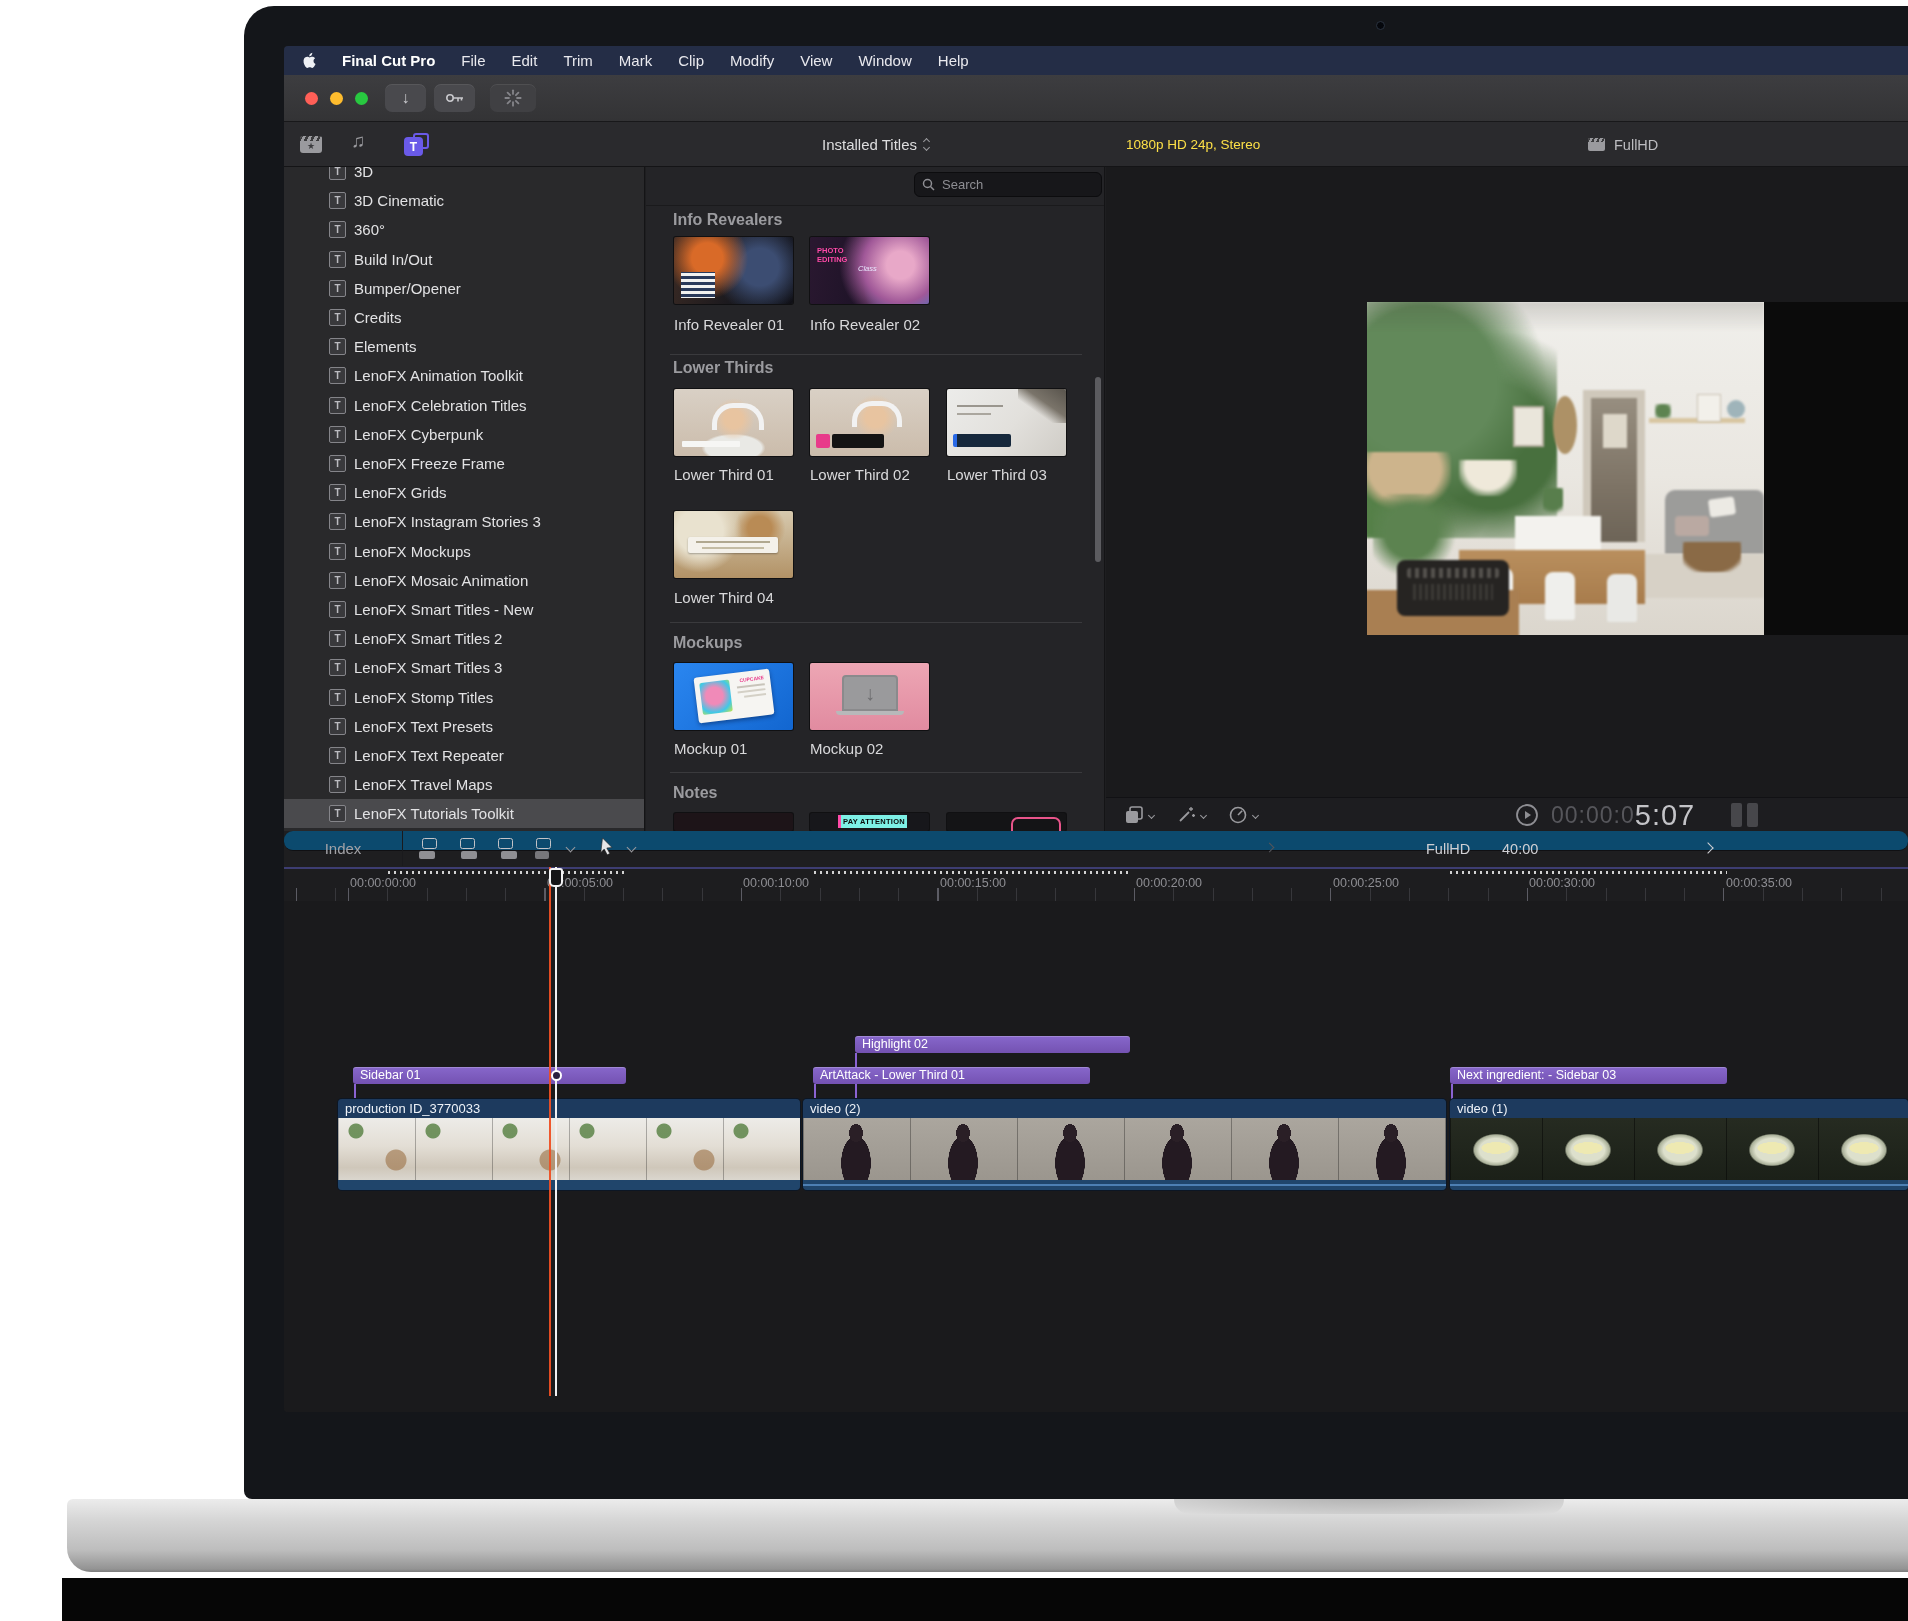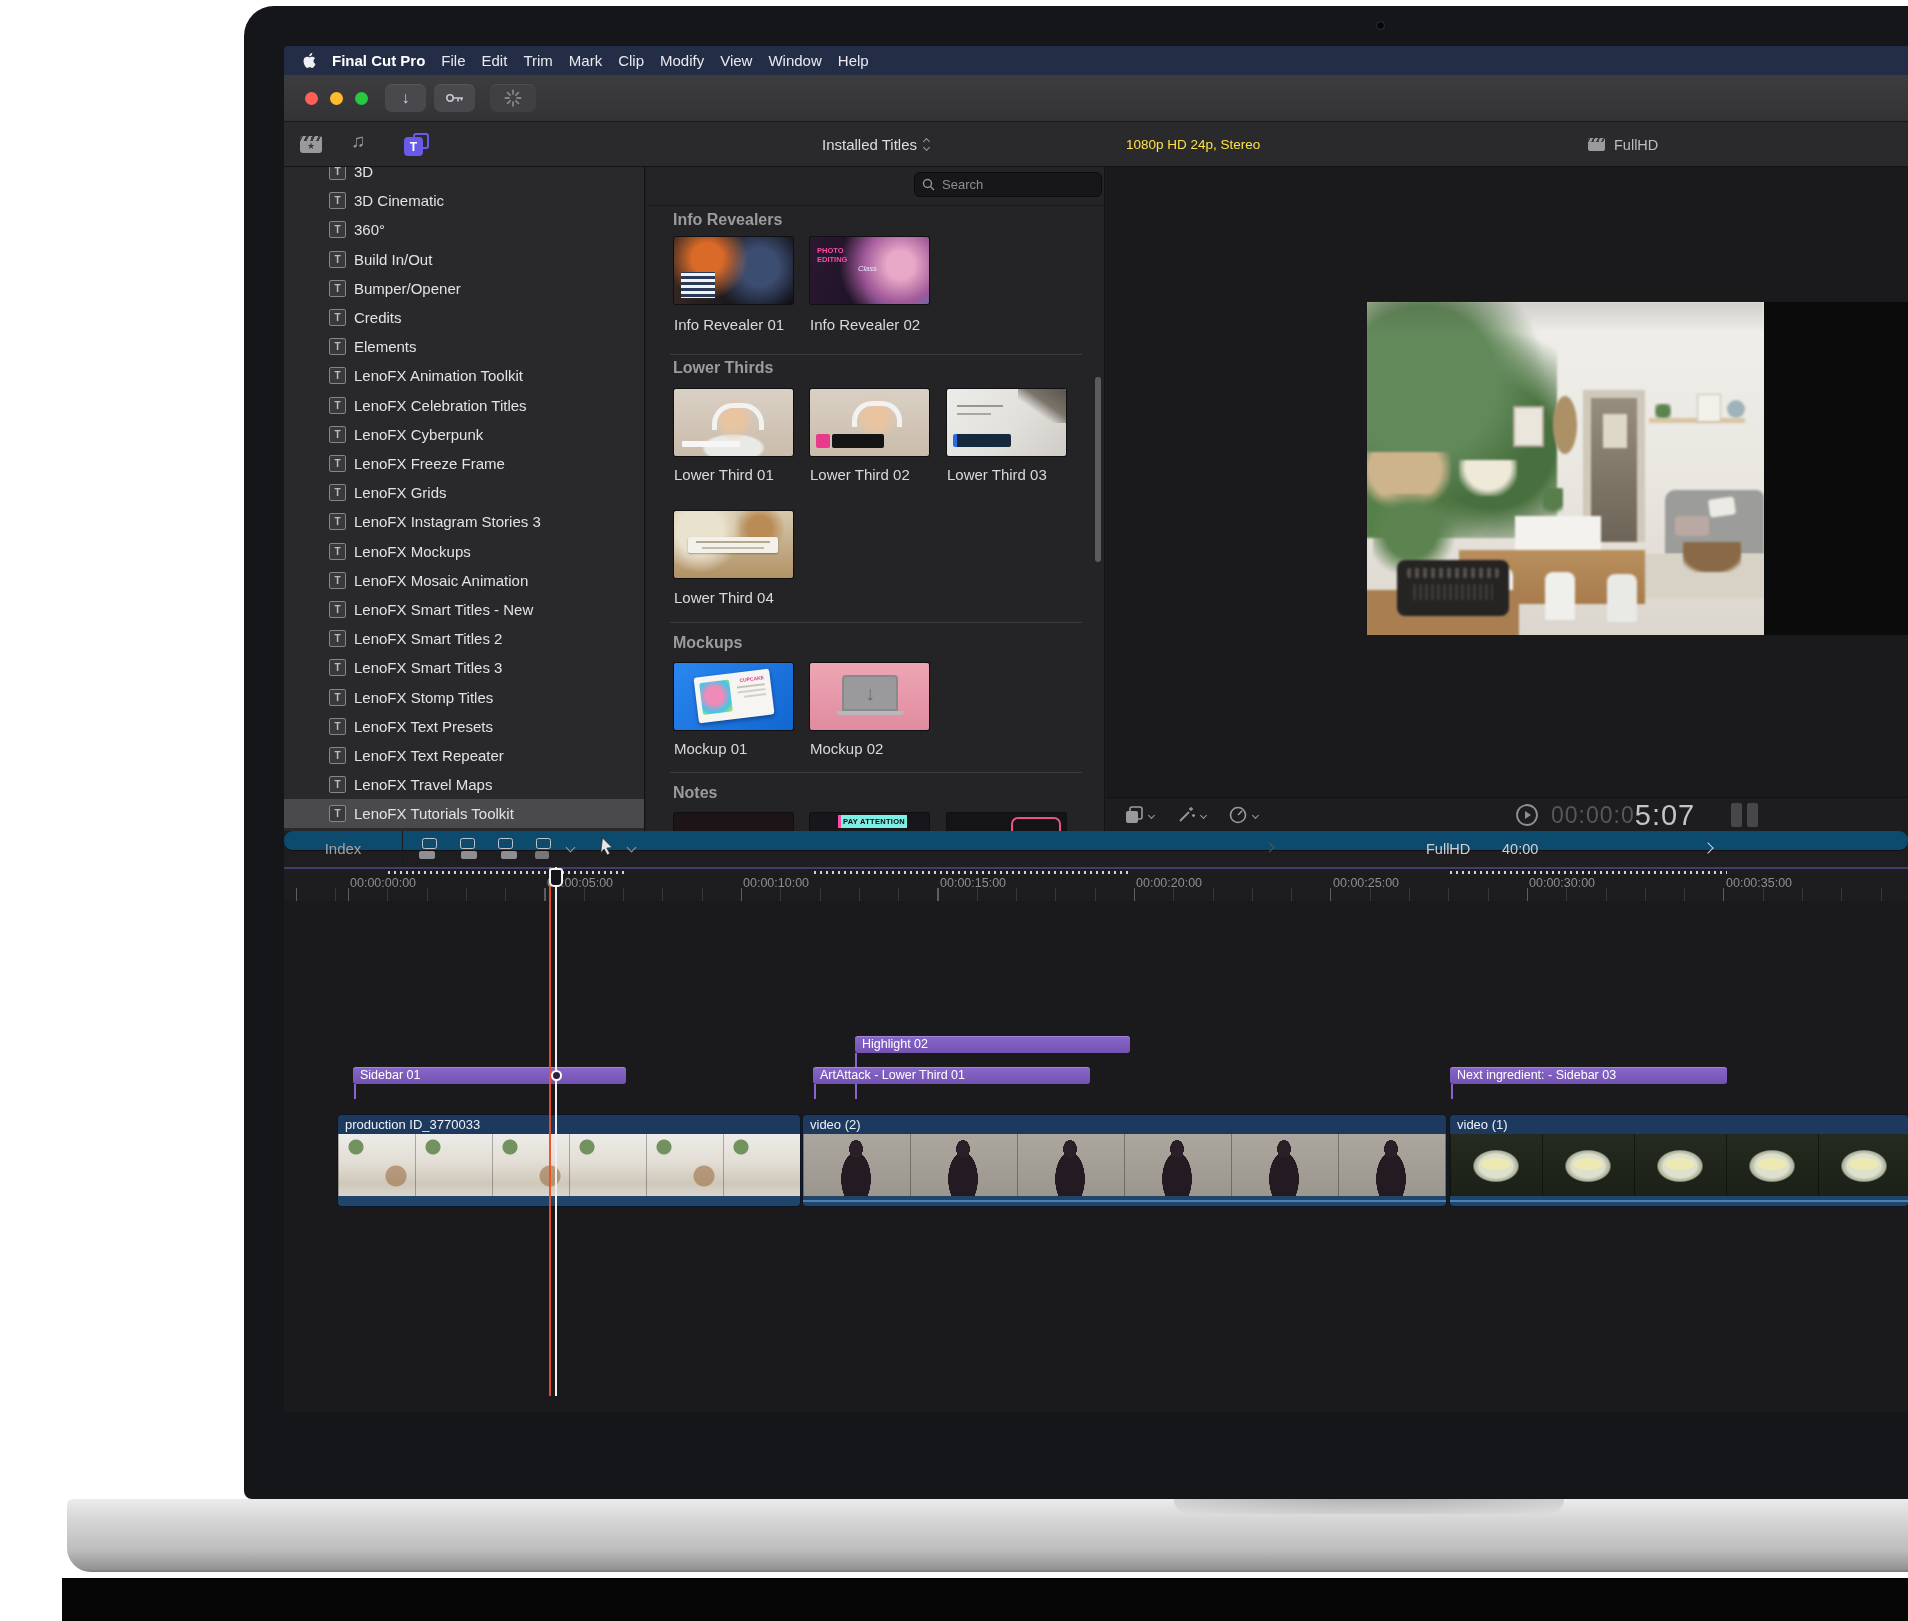--- a/index.html
+++ b/index.html
@@ -10,21 +10,21 @@
   .footer-black{position:absolute;left:62px;right:0;top:1578px;height:43px;background:#060606;}
   .bezel{position:absolute;left:244px;top:6px;width:1664px;height:1493px;background:#14161a;border-radius:30px 0 0 8px;}
   .camera{position:absolute;left:1132px;top:15px;width:7px;height:7px;border-radius:50%;background:#05070c;border:1px solid #2b3340;}
   .base{position:absolute;left:67px;top:1499px;width:1841px;height:73px;background:linear-gradient(180deg,#ececec 0%,#d6d6d6 28%,#bdbdbd 70%,#939393 96%,#7c7c7c 100%);border-radius:6px 0 0 24px;}
   .notch{position:absolute;left:1107px;top:0;width:390px;height:15px;border-radius:0 0 18px 18px;background:radial-gradient(ellipse at 50% -40%, #aaaaaa 0%, #c9c9c9 60%, #dedede 100%);}
 
   
   .screen{position:absolute;left:284px;top:46px;width:1624px;height:1366px;background:#1e1e20;overflow:hidden;border-radius:4px 0 0 4px;}
 
   
-  .menubar{position:absolute;left:0;top:0;width:100%;height:29px;background:#242d46;display:flex;align-items:center;gap:16px;padding-left:18px;box-sizing:border-box;color:#e9e9ee;font-size:15px;}
+  .menubar{position:absolute;left:0;top:0;width:100%;height:29px;background:#242d46;display:flex;align-items:center;gap:26px;padding-left:18px;box-sizing:border-box;color:#e9e9ee;font-size:15px;}
   .menubar .app{font-weight:bold;color:#ffffff;}
   .menubar span{white-space:nowrap;}
 
   
   .titlebar{position:absolute;left:0;top:29px;width:100%;height:47px;background:linear-gradient(180deg,#3d3d40 0%,#333335 100%);border-bottom:1px solid #18181a;box-sizing:border-box;}
   .tl-dot{position:absolute;top:17px;width:13px;height:13px;border-radius:50%;}
   .tb-btn{position:absolute;top:9px;height:28px;border-radius:7px;background:#49494d;box-shadow:inset 0 1px 0 rgba(255,255,255,.08);display:flex;align-items:center;justify-content:center;}
 
   
   .headerrow{position:absolute;left:0;top:76px;width:100%;height:45px;background:#2a2a2d;border-bottom:1px solid #141416;box-sizing:border-box;}
@@ -90,21 +90,21 @@
   .tlbar-txt{position:absolute;top:0;height:35px;display:flex;align-items:center;color:#cfcfd3;font-size:14.5px;}
 
   .ruler{position:absolute;left:0;top:821px;width:100%;height:34px;background:#1d1d1f;border-top:2px solid #3d3d72;box-sizing:border-box;}
   .ticks{position:absolute;left:0;right:0;bottom:0;height:13px;background-image:repeating-linear-gradient(90deg,#5c5c64 0 1px,transparent 1px 196.5px),repeating-linear-gradient(90deg,#37373b 0 1px,transparent 1px 39.3px);background-position:64px 0,64px 0;}
   .rlab{position:absolute;top:7px;color:#8e8e93;font-size:12.5px;white-space:nowrap;}
   .dots{position:absolute;top:2px;height:3px;background:repeating-linear-gradient(90deg,#d2d2d2 0 2px,transparent 2px 6px);}
 
   .tracks{position:absolute;left:0;top:855px;width:100%;height:511px;background:#1a1a1c;overflow:hidden;}
   .tclip{position:absolute;height:17px;border-radius:3px;background:linear-gradient(180deg,#8767cb 0%,#7452b2 100%);color:#fff;font-size:12.5px;line-height:17px;padding-left:7px;box-sizing:border-box;white-space:nowrap;overflow:hidden;box-shadow:inset 0 1px 0 rgba(255,255,255,.22);}
   .stem{position:absolute;width:2px;background:#8a63d2;}
-  .vclip{position:absolute;top:214px;height:91px;border-radius:4px;overflow:hidden;background:#16273c;box-shadow:0 0 0 1px #0c1624;}
+  .vclip{position:absolute;top:198px;height:91px;border-radius:4px;overflow:hidden;background:#16273c;box-shadow:0 0 0 1px #0c1624;}
   .vc-head{height:19px;background:#1d3a5e;color:#eef2f8;font-size:13px;line-height:19px;padding-left:7px;white-space:nowrap;overflow:hidden;}
   .vc-film{height:62px;}
   .vc-audio{height:10px;background:#20456b;position:relative;}
   .vc-audio .wline{position:absolute;left:0;right:0;top:4px;height:2px;background:#4d7fb3;}
   .film-room{background-image:
     repeating-linear-gradient(90deg,rgba(0,0,0,.28) 0 1px,rgba(0,0,0,0) 1px 77px),
     radial-gradient(circle at 18px 13px,rgba(92,132,72,.85) 0 7px,rgba(92,132,72,0) 8px),
     radial-gradient(circle at 58px 42px,rgba(155,112,68,.6) 0 10px,rgba(155,112,68,0) 11px),
     linear-gradient(180deg,#edece8 0%,#e3ded5 45%,#cfc7ba 80%,#dad6ce 100%);
     background-size:auto,77px 62px,154px 62px,auto;}

